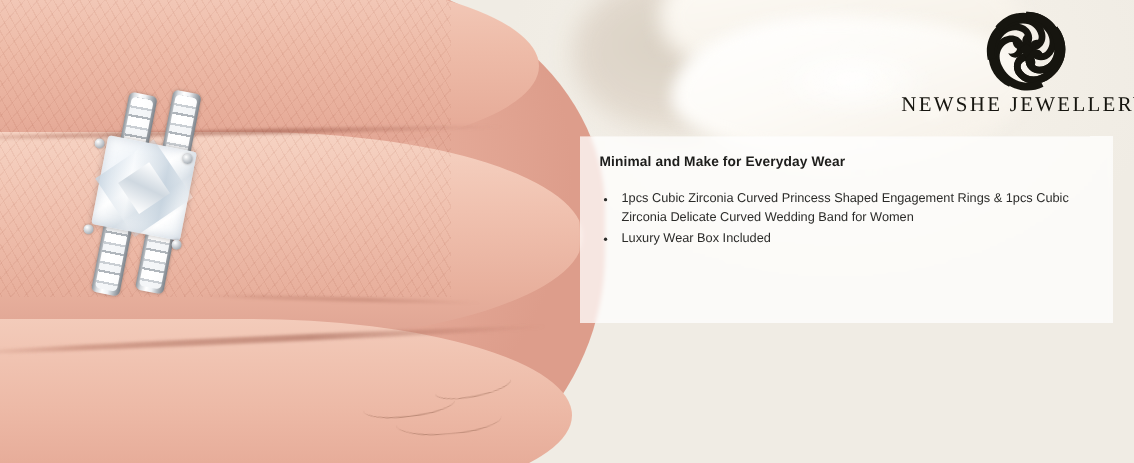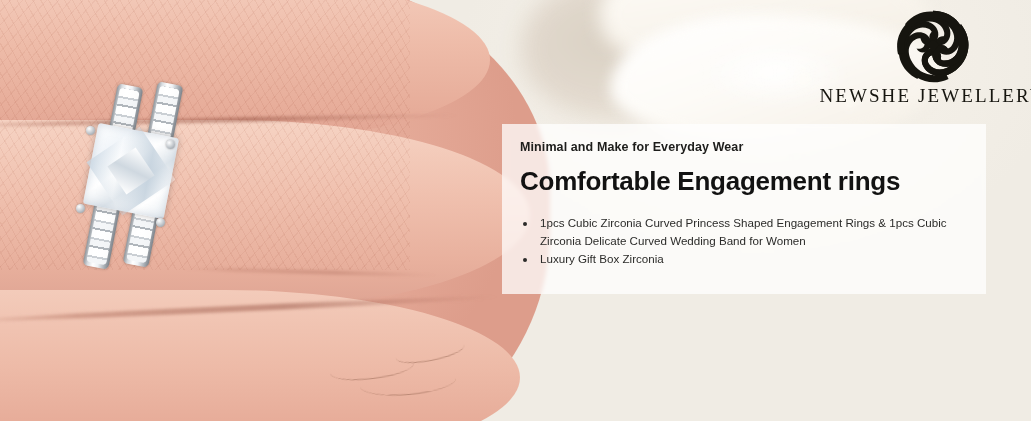--- a/index.html
+++ b/index.html
@@ -155,21 +155,21 @@
   .prong{
     position:absolute; width:9px; height:9px;
     background:radial-gradient(circle at 35% 30%,#ffffff 0%,#b9bfc5 60%,#8c9298 100%);
     border-radius:50%;
     box-shadow:0 0 2px rgba(60,50,46,.5);
   }
 
   
   .panel{
     position:absolute;
-    left:502px; top:124px;
+    left:527px; top:124px;
     width:484px; height:170px;
     background:rgba(255,255,255,.74);
     backdrop-filter:blur(2px);
   }
   .panel-inner{ padding:16px 22px 0 18px; }
   .eyebrow{
     font-size:12.5px;
     font-weight:bold;
     color:#1d1d1b;
     letter-spacing:.1px;
@@ -251,26 +251,25 @@
       <div class="prong" style="left:28px;top:122px;"></div>
       <div class="prong" style="left:108px;top:136px;"></div>
     </div>
   </div>
 
   <div class="panel">
     <div class="panel-inner">
       <p class="eyebrow">Minimal and Make for Everyday Wear</p>
 
       <h1 class="headline">
-        <span class="hl-line">Comfortable Engagement rings</span>
       </h1>
 
       <ul class="bullets">
         <li>1pcs Cubic Zirconia Curved Princess Shaped Engagement Rings &amp; 1pcs Cubic Zirconia Delicate Curved Wedding Band for Women</li>
-        <li>Luxury Gift Box Zirconia</li>
+        <li>Luxury Wear Box Included</li>
       </ul>
     </div>
   </div>
 
   <div class="logo">
     <svg class="logo-mark" viewBox="0 0 100 100">
       <g fill="#16150f">
         <g id="petals">
           <path d="M50 6
                    C 74 6 92 24 92 48

